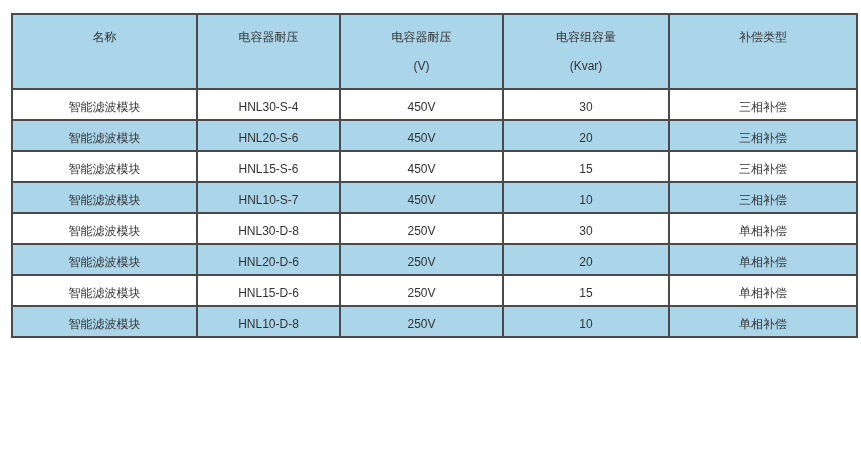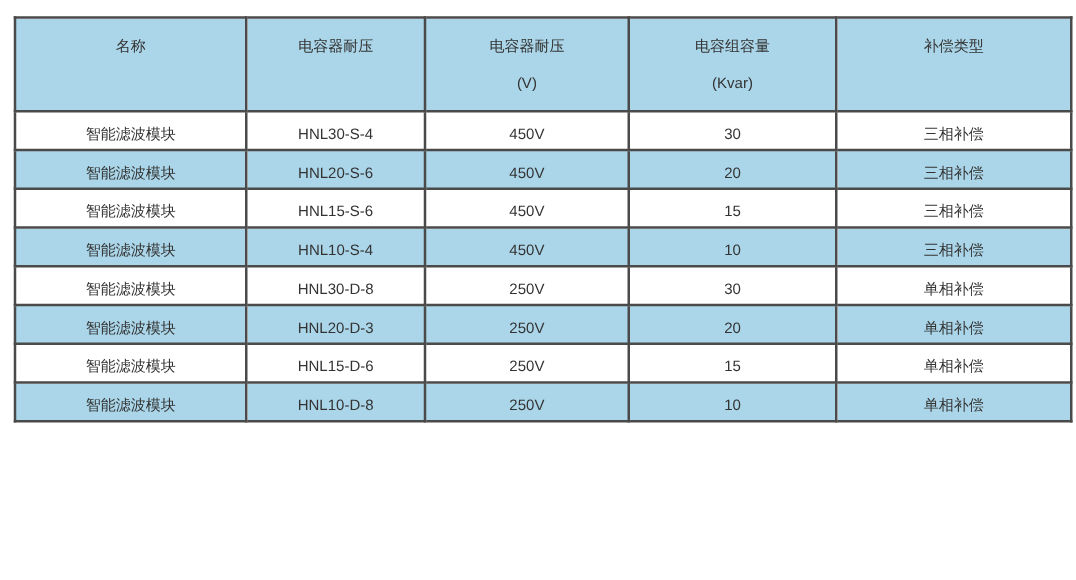--- a/index.html
+++ b/index.html
@@ -120,35 +120,35 @@
         </tr>
         <tr>
           <td>智能滤波模块</td>
           <td>HNL15-S-6</td>
           <td>450V</td>
           <td>15</td>
           <td>三相补偿</td>
         </tr>
         <tr class="alt">
           <td>智能滤波模块</td>
-          <td>HNL10-S-4</td>
+          <td>HNL10-S-7</td>
           <td>450V</td>
           <td>10</td>
           <td>三相补偿</td>
         </tr>
         <tr>
           <td>智能滤波模块</td>
           <td>HNL30-D-8</td>
           <td>250V</td>
           <td>30</td>
           <td>单相补偿</td>
         </tr>
         <tr class="alt">
           <td>智能滤波模块</td>
-          <td>HNL20-D-3</td>
+          <td>HNL20-D-6</td>
           <td>250V</td>
           <td>20</td>
           <td>单相补偿</td>
         </tr>
         <tr>
           <td>智能滤波模块</td>
           <td>HNL15-D-6</td>
           <td>250V</td>
           <td>15</td>
           <td>单相补偿</td>

